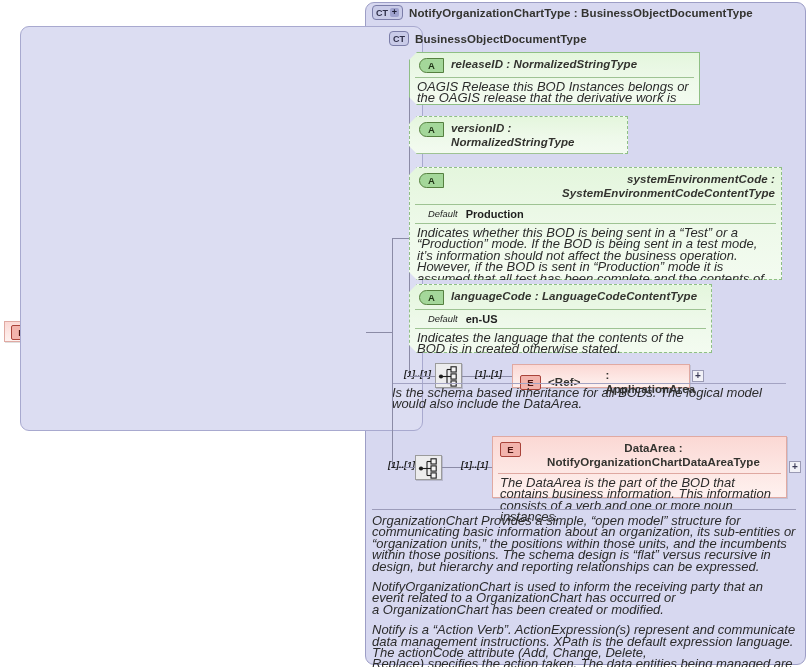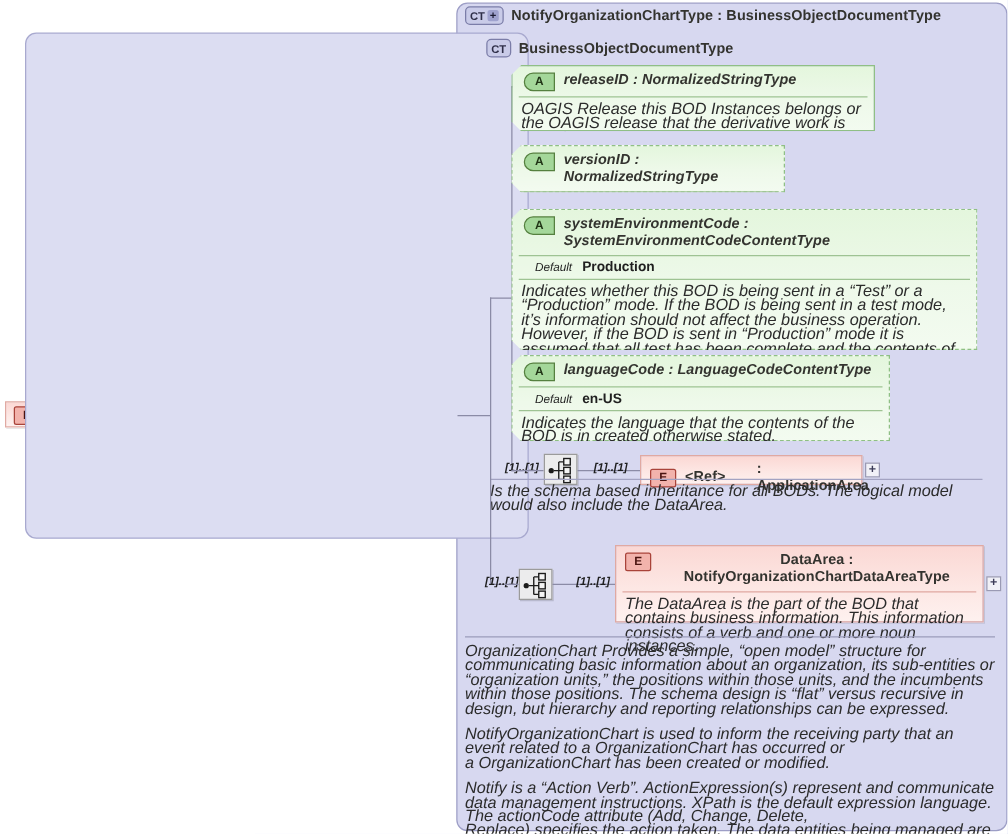--- a/index.html
+++ b/index.html
@@ -68,21 +68,21 @@
     padding: 4px 6px 4px 9px;
   }
   .abadge {
     flex: 0 0 auto; width: 25px; height: 15px;
     background: #a4d79a; border: 1px solid #55803f;
     border-top-left-radius: 8px; border-bottom-left-radius: 8px;
     font-size: 9.5px; font-weight: bold; color: #1f3315;
     text-align: center; line-height: 14px; margin-top: 1px;
   }
   .attr .ttl { flex: 1 1 auto; text-align: left; font-style: italic; }
-  .attr .ttl.center { text-align: left; }
+  .attr .ttl.center { text-align: right; }
   .sep { height: 1px; background: #9ec393; margin: 0 5px; }
   .defrow {
     display: flex; gap: 8px; padding: 3px 6px 3px 18px;
     font-size: 9.4px; color: #1f1f1f;
   }
   .defrow .k { font-style: italic; }
   .defrow .v { font-weight: bold; font-size: 11px; }
   .attr .dx { padding: 3px 7px 4px 7px; }
 
   

